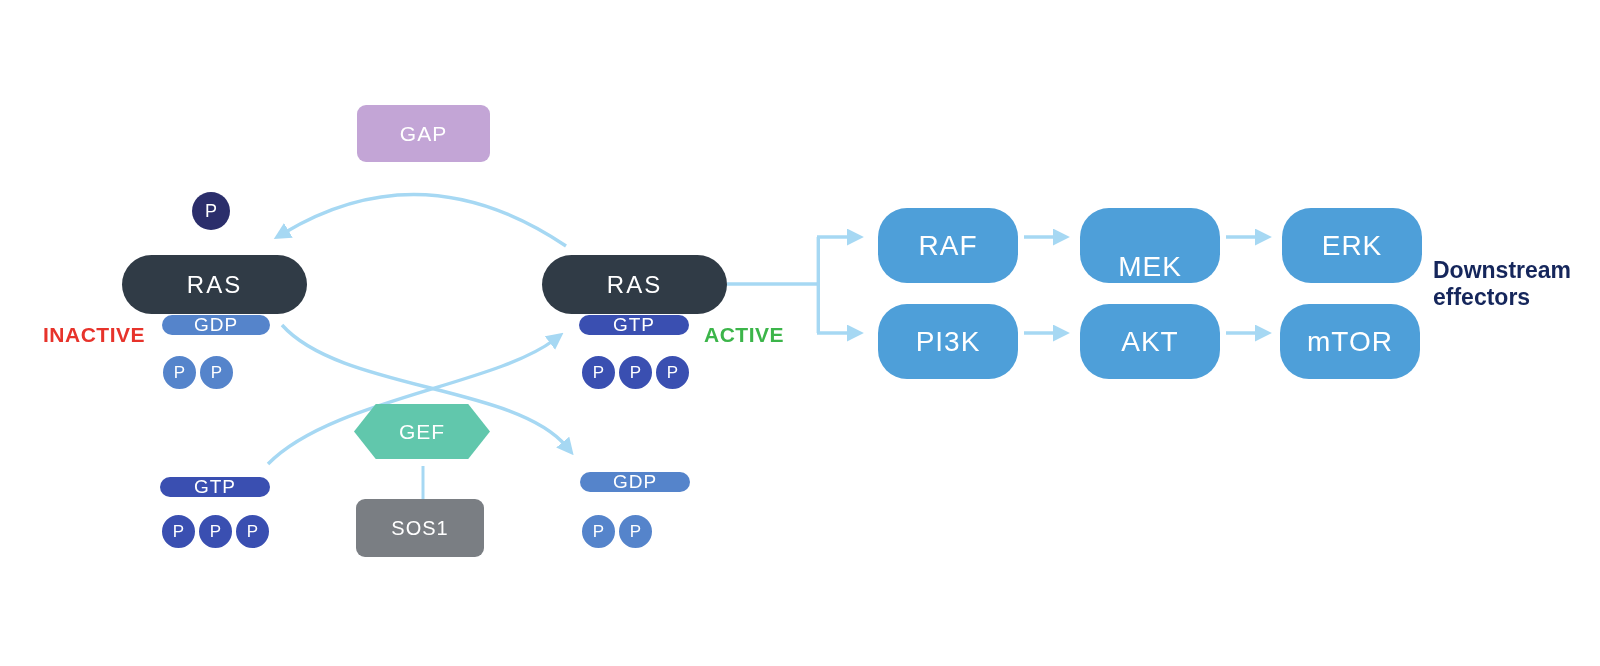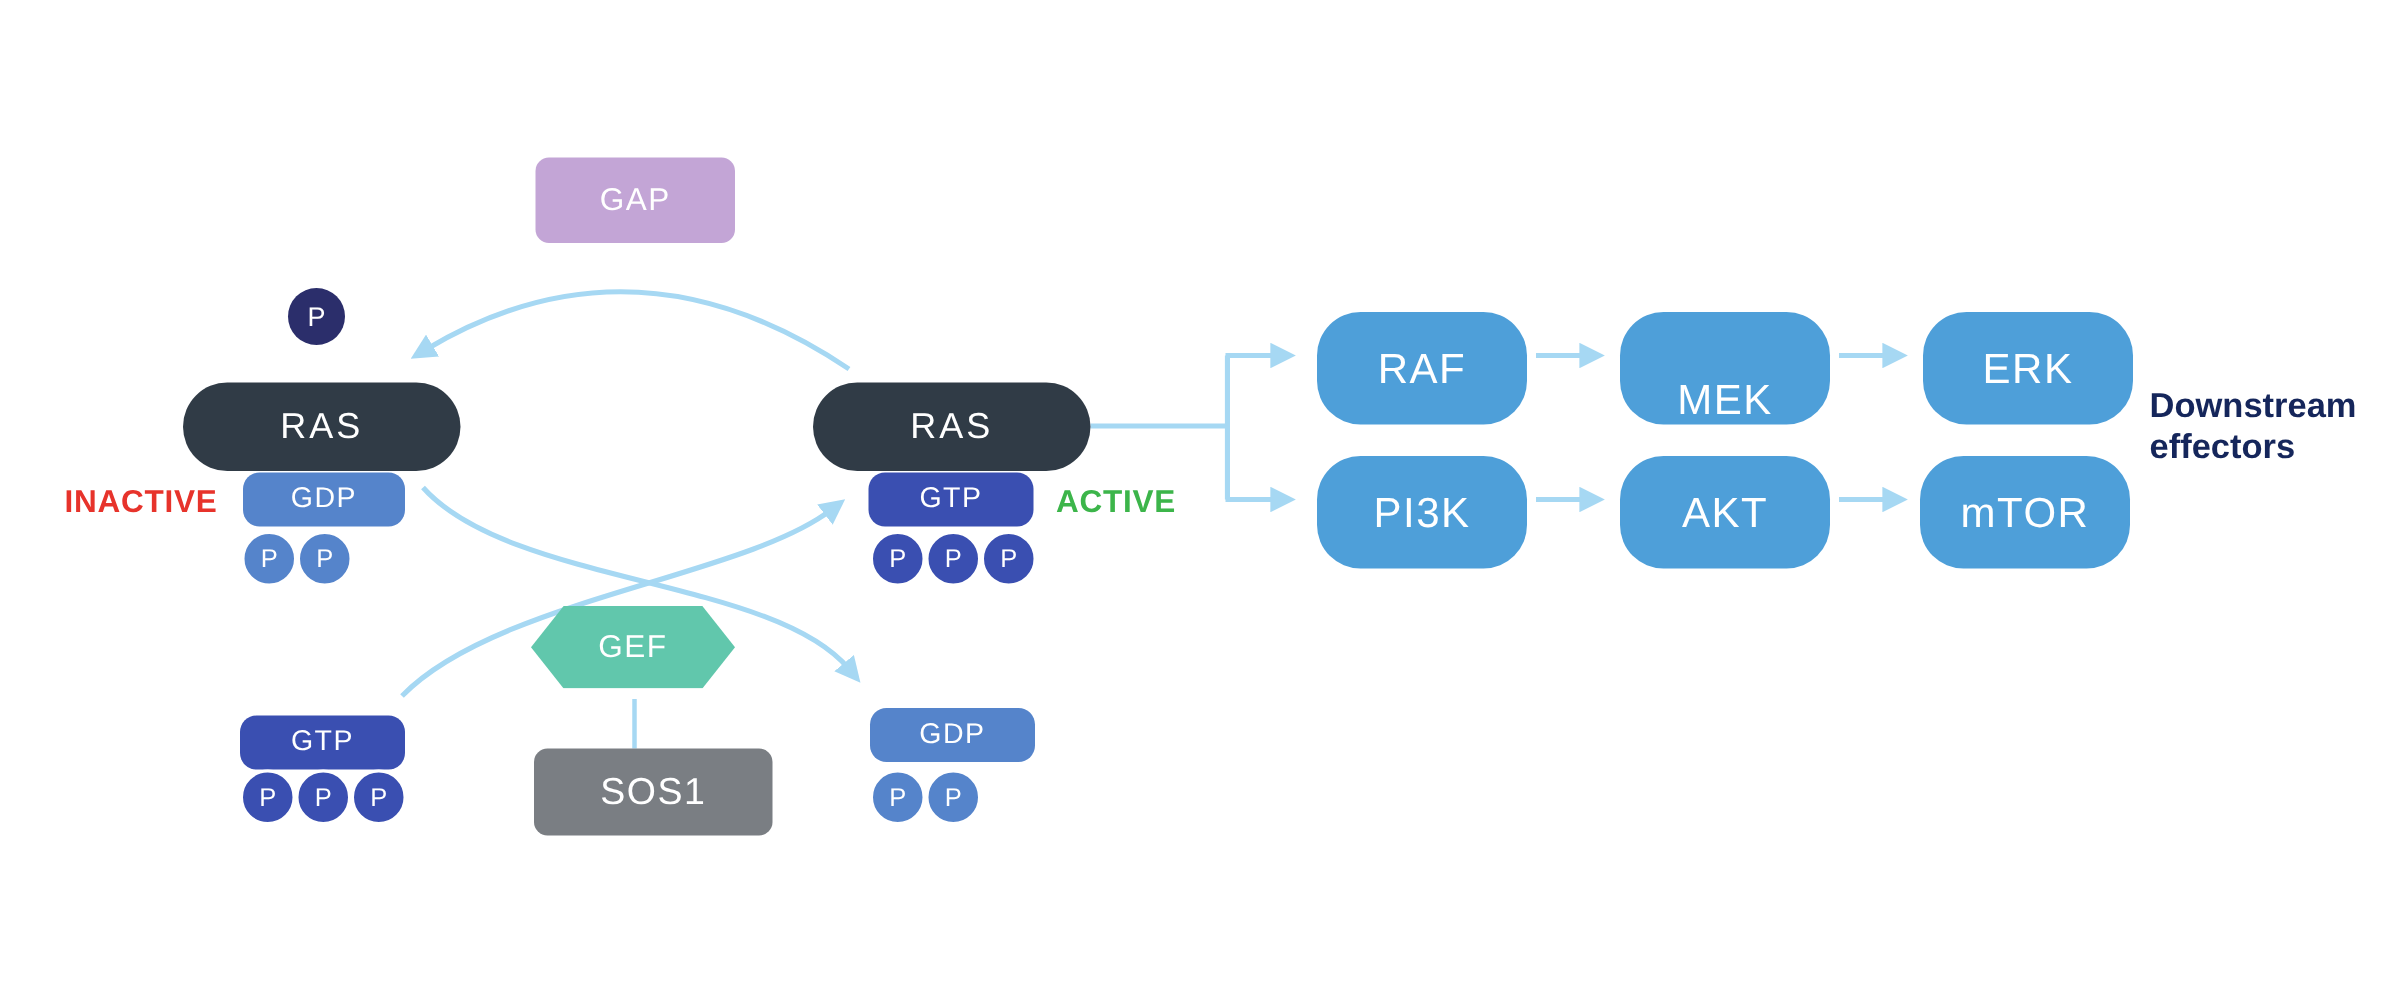--- a/index.html
+++ b/index.html
@@ -3,30 +3,30 @@
 <meta charset="utf-8">
 <style>
   html,body{margin:0;padding:0;background:#ffffff;}
   #stage{
     position:relative;width:1600px;height:666px;background:#ffffff;overflow:hidden;
     font-family:"Liberation Sans", sans-serif;
   }
   .node{position:absolute;display:flex;align-items:center;justify-content:center;
         color:#ffffff;font-weight:400;letter-spacing:1px;}
   .ras-pill{width:185px;height:59px;border-radius:30px;background:#303B46;font-size:24px;letter-spacing:2px;}
-  .nuc-box{width:110px;height:36px;border-radius:11px;font-size:19px;}
+  .nuc-box{width:110px;height:20px;border-radius:11px;font-size:19px;}
   .gdp{background:#5584CB;}
   .gtp{background:#3A4FB1;}
   .p-circle{width:37px;height:37px;border-radius:50%;border:2px solid #ffffff;
             box-sizing:border-box;font-size:17px;letter-spacing:0;}
   .p-free{width:38px;height:38px;border-radius:50%;background:#2B2E6B;font-size:18px;letter-spacing:0;}
   .gap-box{width:133px;height:57px;border-radius:9px;background:#C3A5D6;font-size:21px;}
   .gef-hex{width:136px;height:55px;background:#61C7AC;font-size:21px;
            clip-path:polygon(16% 0%,84% 0%,100% 50%,84% 100%,16% 100%,0% 50%);}
-  .sos1-box{width:159px;height:58px;border-radius:9px;background:#7A7E83;font-size:25px;}
+  .sos1-box{width:128px;height:58px;border-radius:9px;background:#7A7E83;font-size:20px;}
   .effector{width:140px;height:75px;border-radius:29px;background:#4E9FD9;font-size:28px;}
   .state-label{position:absolute;font-weight:800;font-size:21px;letter-spacing:0.5px;}
   .inactive{color:#E7332B;}
   .active{color:#3CB54A;}
   .heading{position:absolute;left:1433px;top:257px;color:#15265B;font-weight:800;
            font-size:23px;line-height:27px;letter-spacing:0;}
   svg#connectors{position:absolute;left:0;top:0;}
 </style>
 </head>
 <body>

